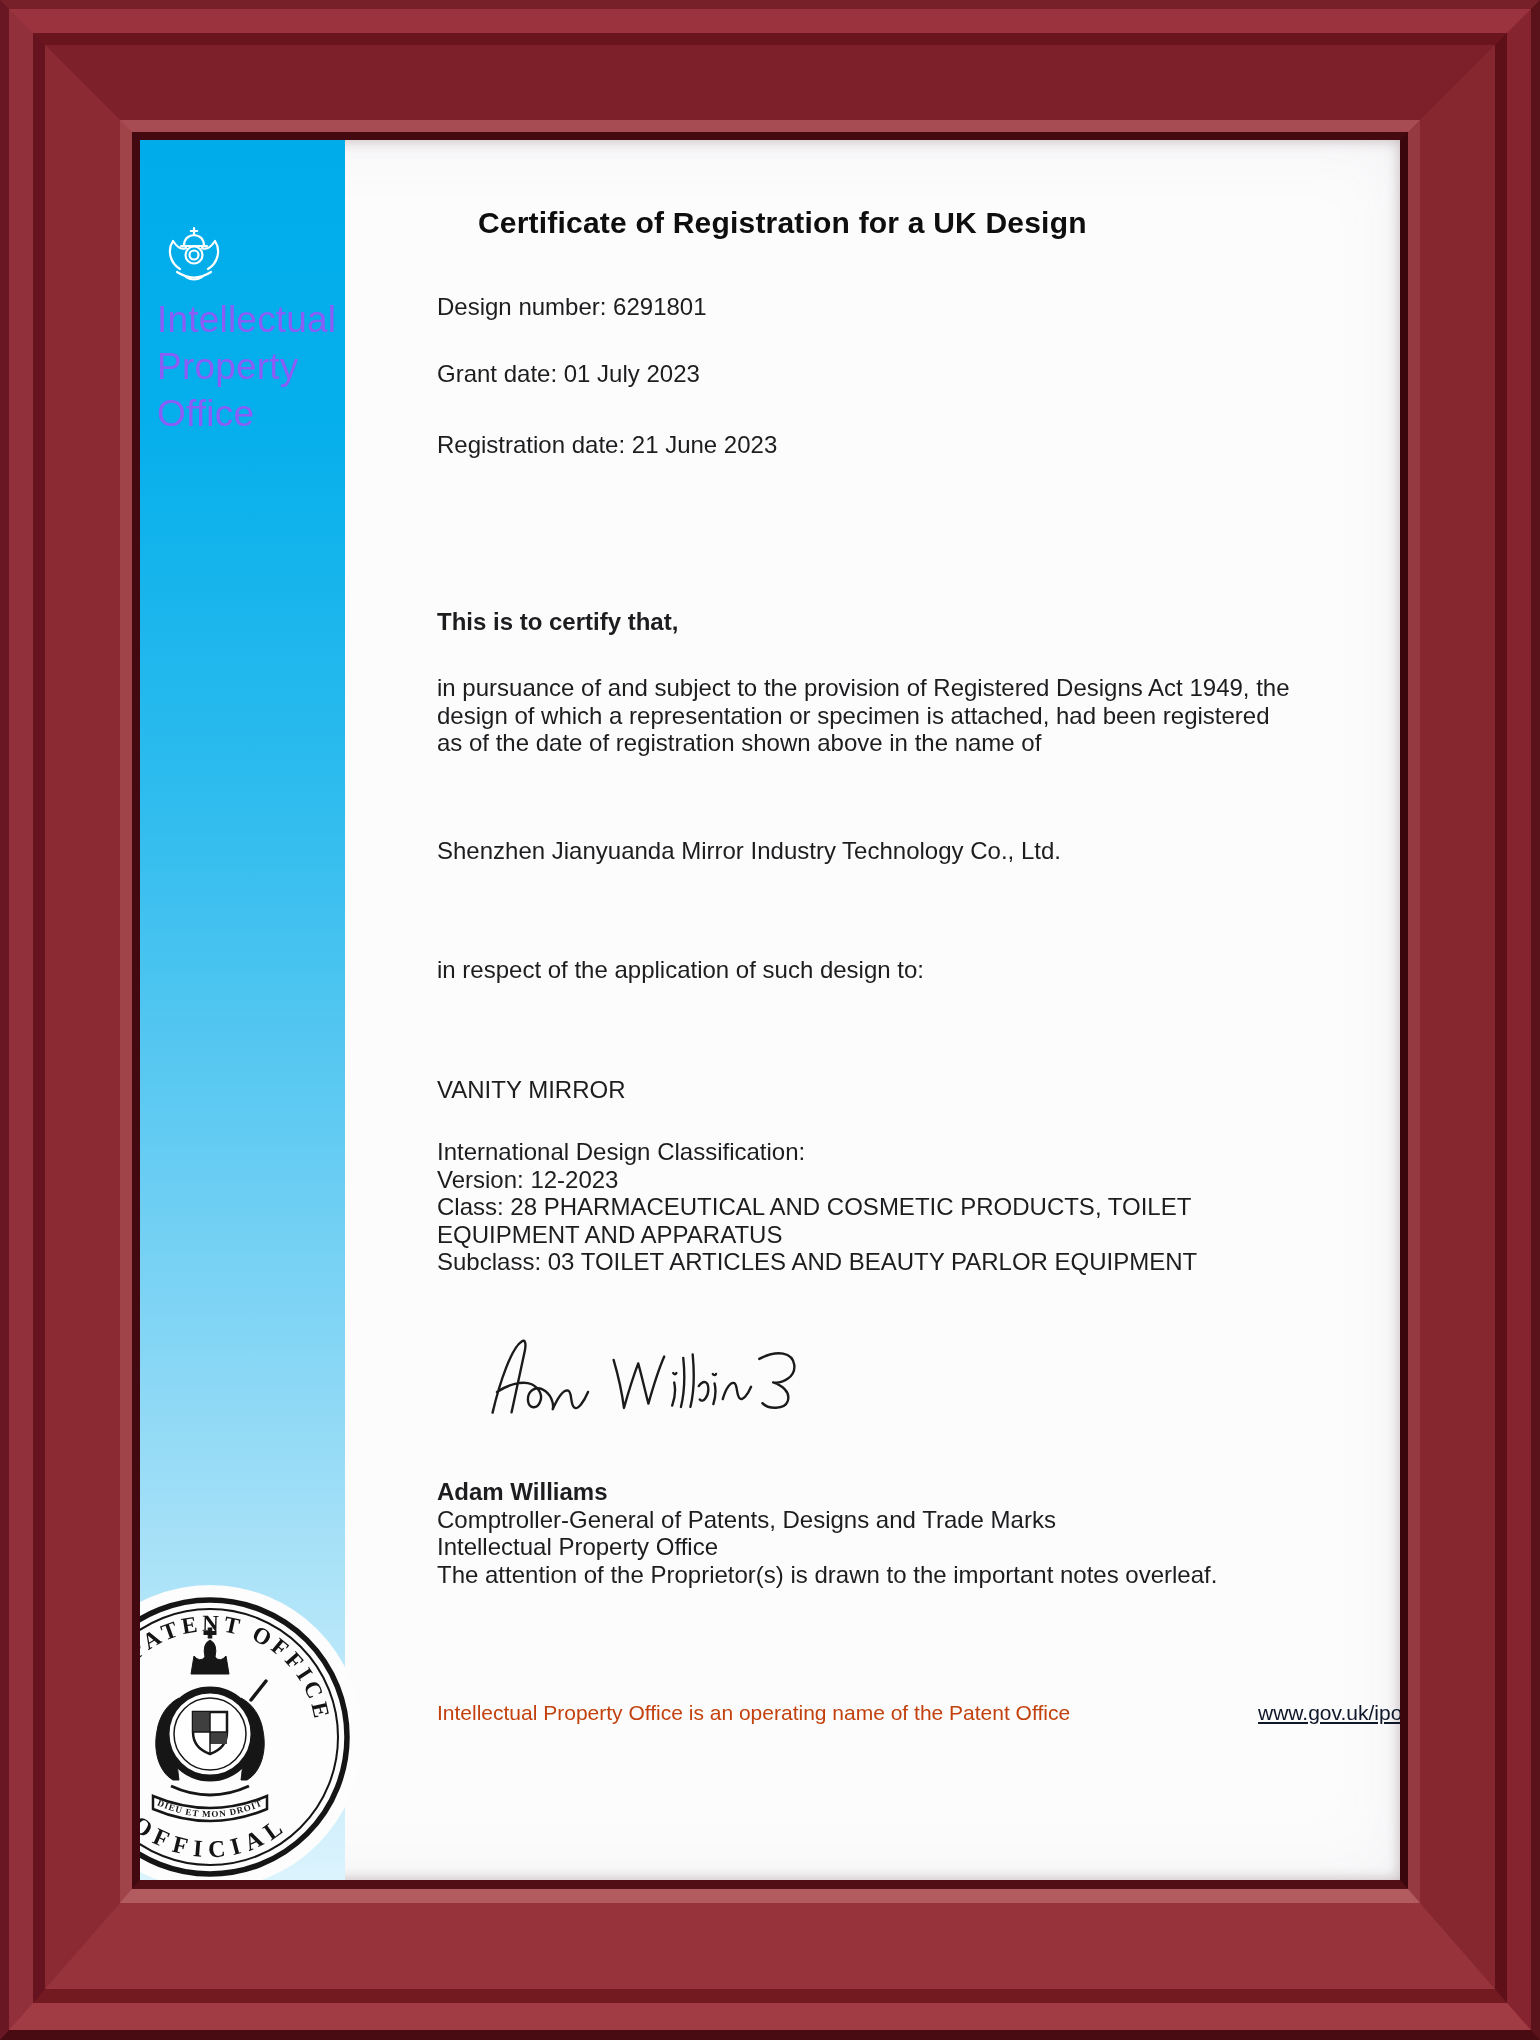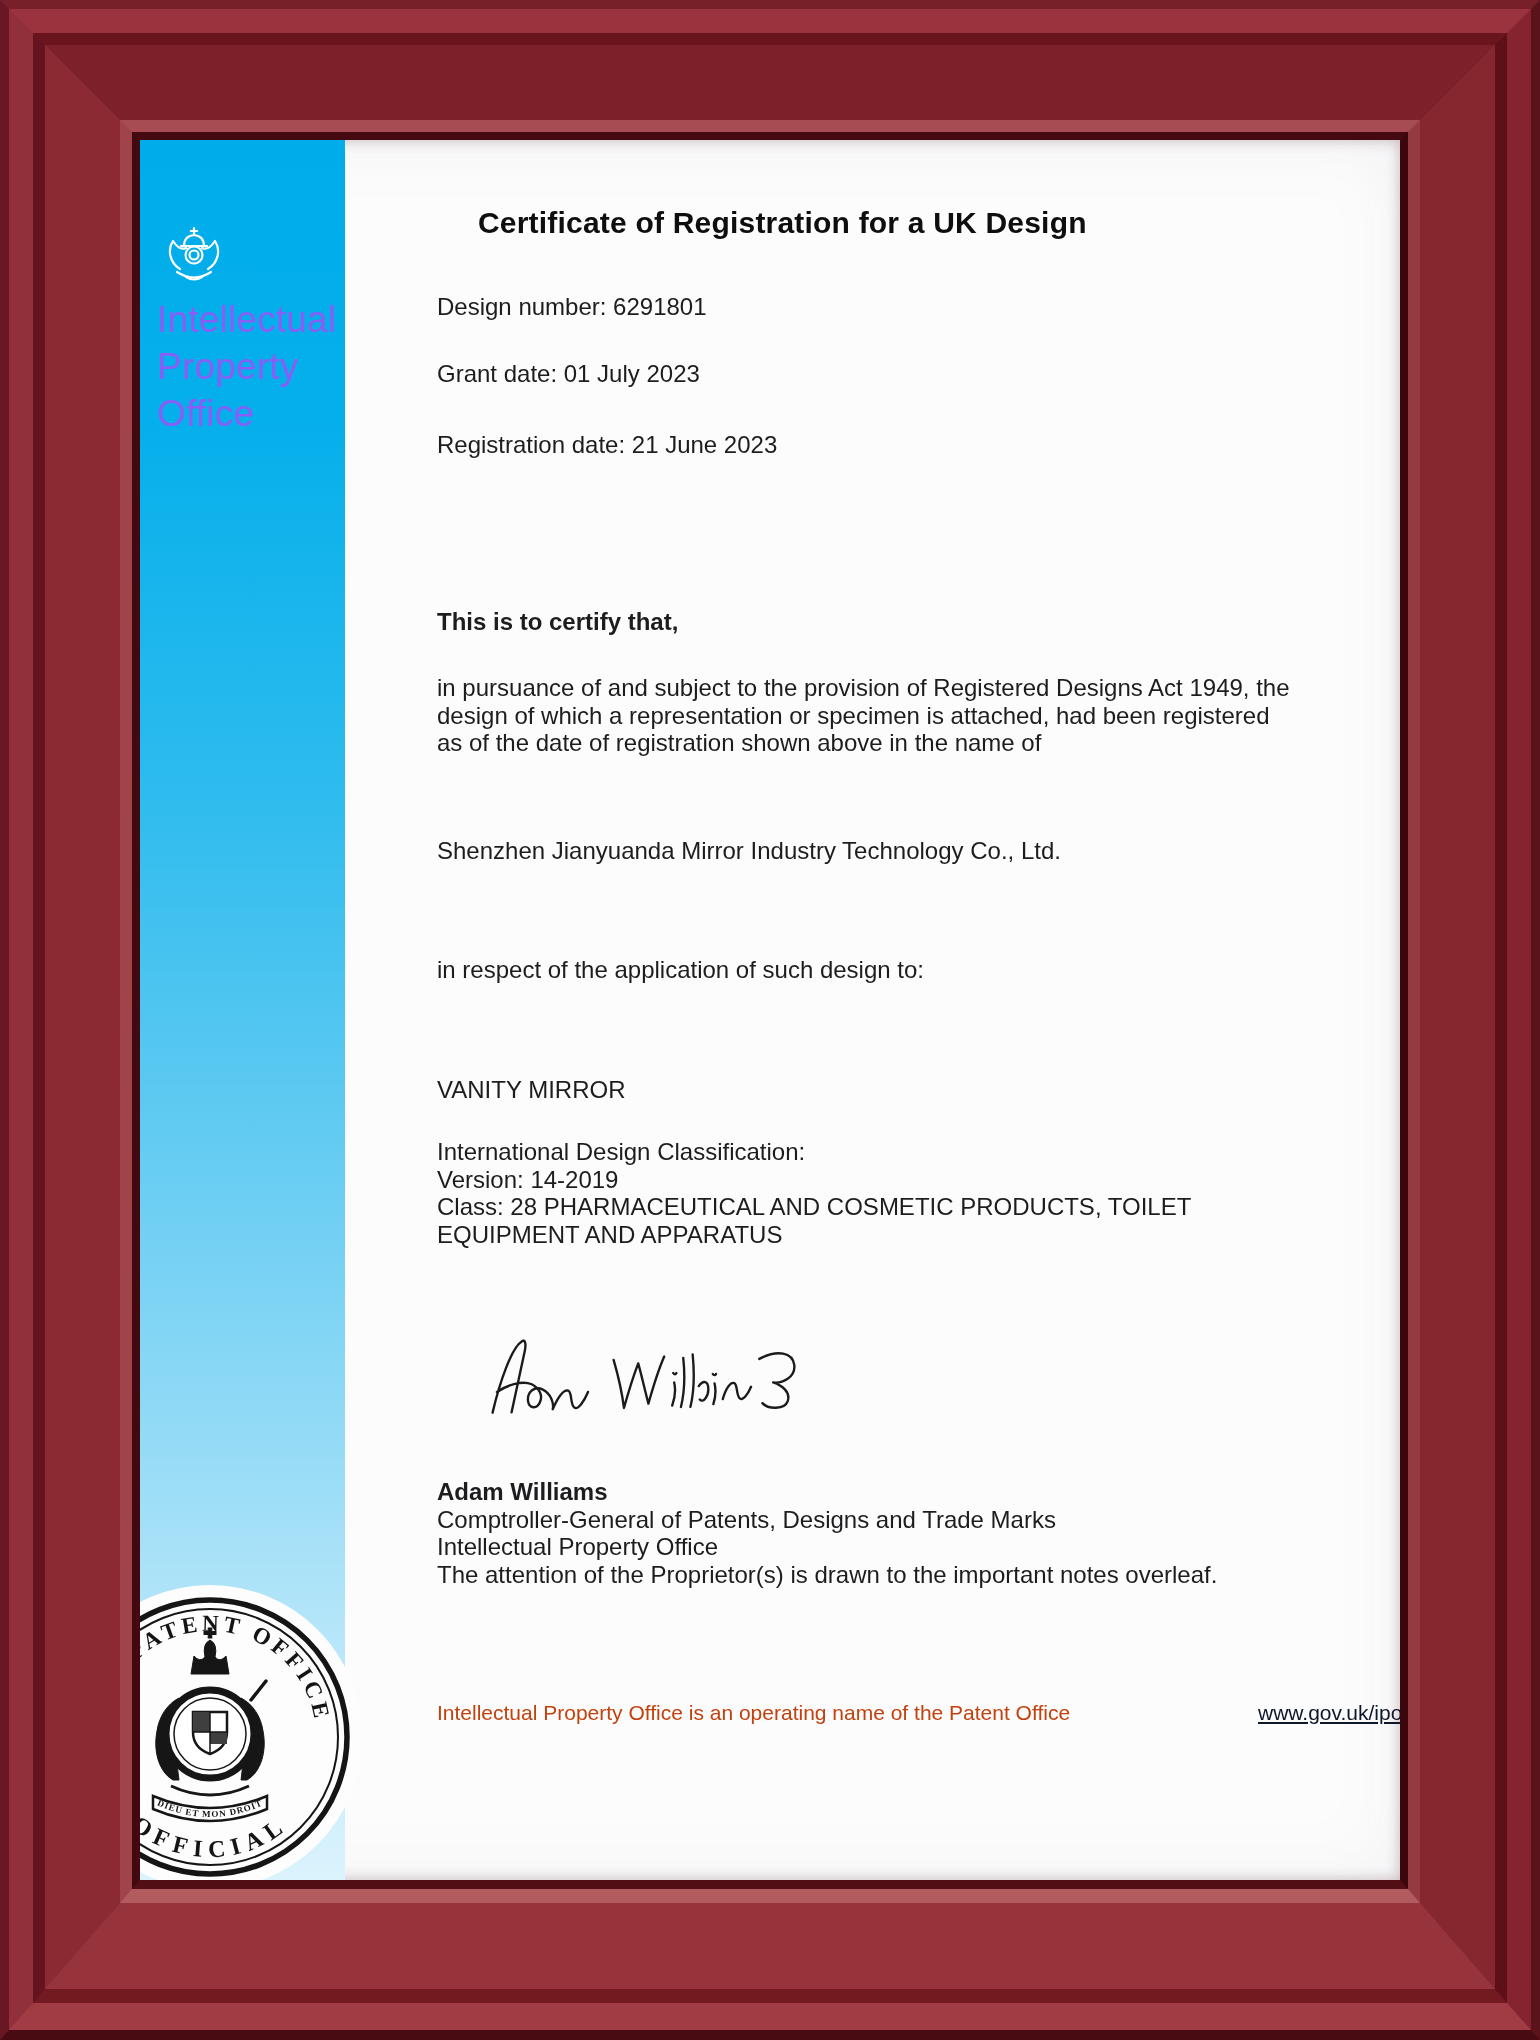--- a/index.html
+++ b/index.html
@@ -96,23 +96,24 @@
       <div>design of which a representation or specimen is attached, had been registered</div>
       <div>as of the date of registration shown above in the name of</div>
     </div>
 
     <div class="t company">Shenzhen Jianyuanda Mirror Industry Technology Co., Ltd.</div>
     <div class="t respect">in respect of the application of such design to:</div>
     <div class="t vanity">VANITY MIRROR</div>
 
     <div class="t classif">
       <div>International Design Classification:</div>
-      <div>Version: 14-2019</div>
+      <div>Version: 12-2023</div>
       <div>Class: 28 PHARMACEUTICAL AND COSMETIC PRODUCTS, TOILET</div>
       <div>EQUIPMENT AND APPARATUS</div>
+      <div>Subclass: 03 TOILET ARTICLES AND BEAUTY PARLOR EQUIPMENT</div>
     </div>
 
     <svg class="sig-svg" viewBox="0 0 470 120">
       <g stroke="#1b1b1b" stroke-width="3" fill="none" stroke-linecap="round" stroke-linejoin="round">
         <path d="M14,98 C24,58 40,16 52,9 C57,5 58,12 56,21 C48,56 42,80 38,98 M20,72 C34,63 52,58 64,63 C74,68 78,78 74,86 C70,95 60,94 59,84 C58,72 68,65 78,70 C88,75 92,88 90,95 C97,80 104,70 110,72 C115,74 112,88 117,93 C122,98 130,85 135,74"></path>
         <path d="M168,34 C174,56 178,76 180,95 C186,75 193,54 199,39 C203,54 207,74 211,90 C218,67 226,44 232,31 M244,64 C246,73 244,85 241,93 M243,52 C244,54 246,54 247,52 M256,33 C258,56 256,80 252,95 M268,29 C270,55 268,80 264,95 M275,69 C281,61 287,63 287,73 C287,82 280,91 276,86 M295,66 C297,75 295,86 293,92 M293,54 C294,56 296,56 297,54 M305,86 C309,73 315,64 320,66 C324,68 322,80 326,85 C330,90 337,80 341,71 M352,36 C376,24 394,29 396,44 C398,60 380,68 369,66 C380,70 391,78 387,90 C383,101 362,100 355,92"></path>
       </g>
     </svg>
 
     <div class="t sigblock">

